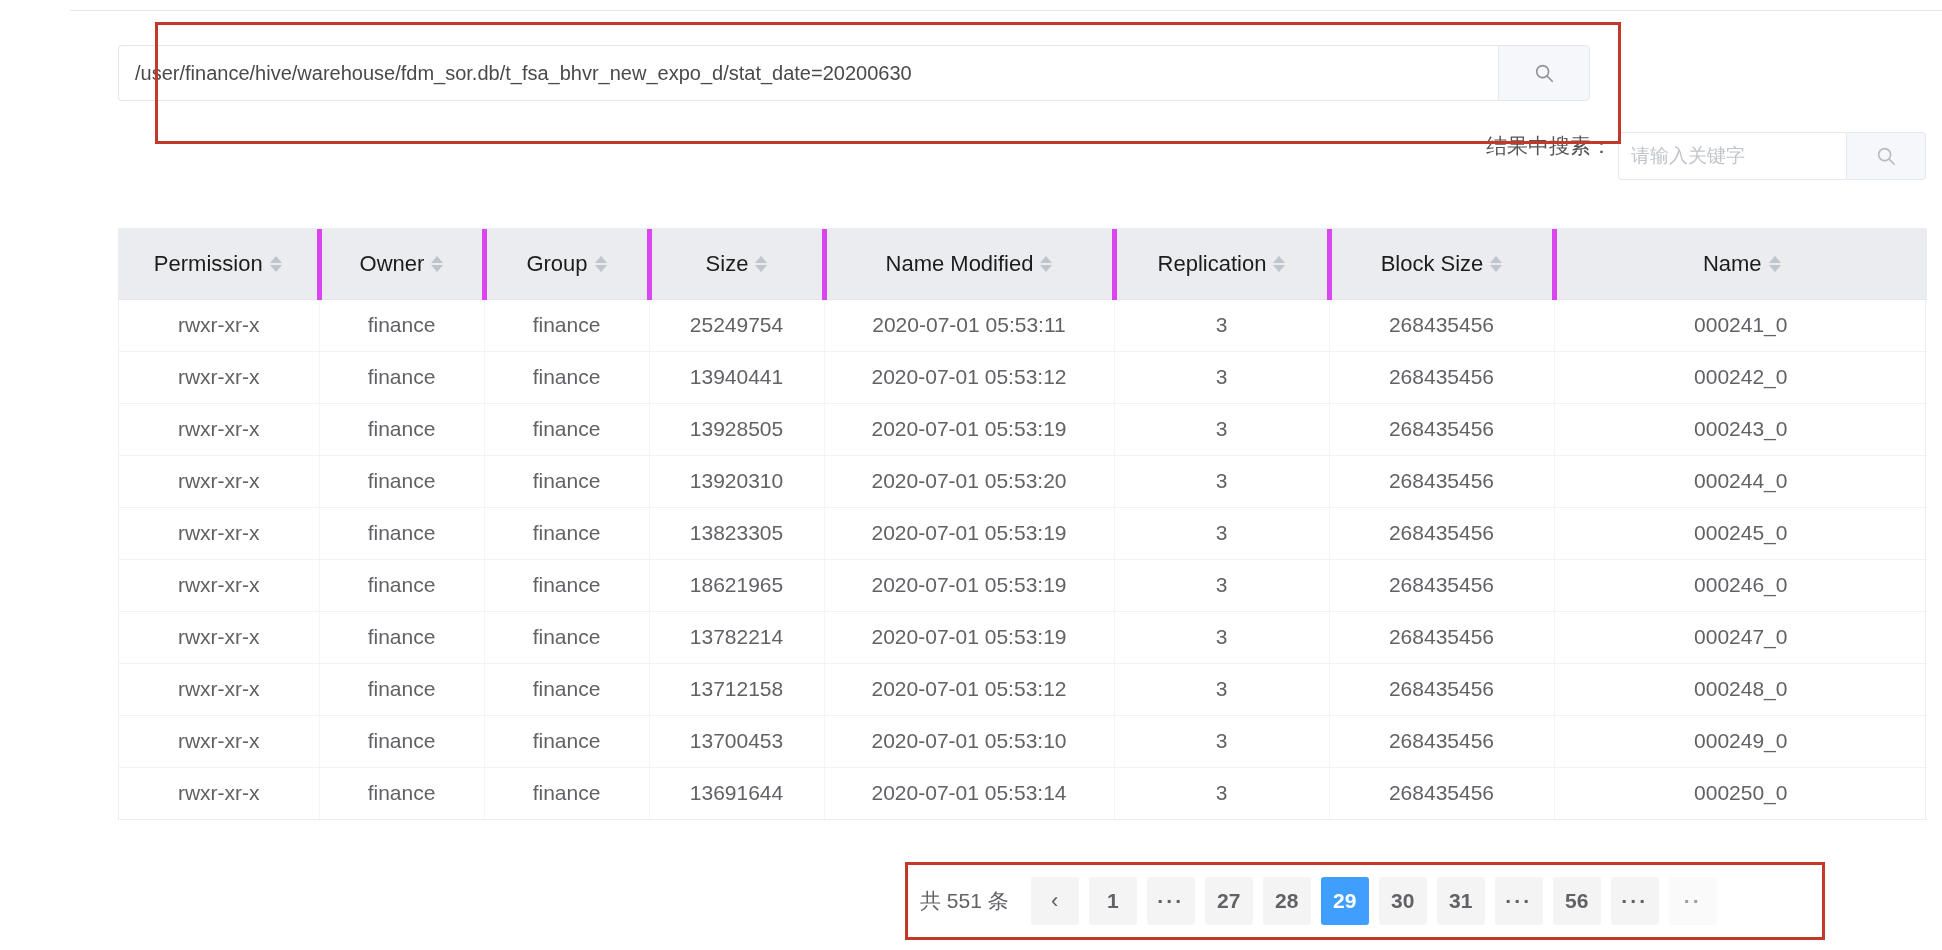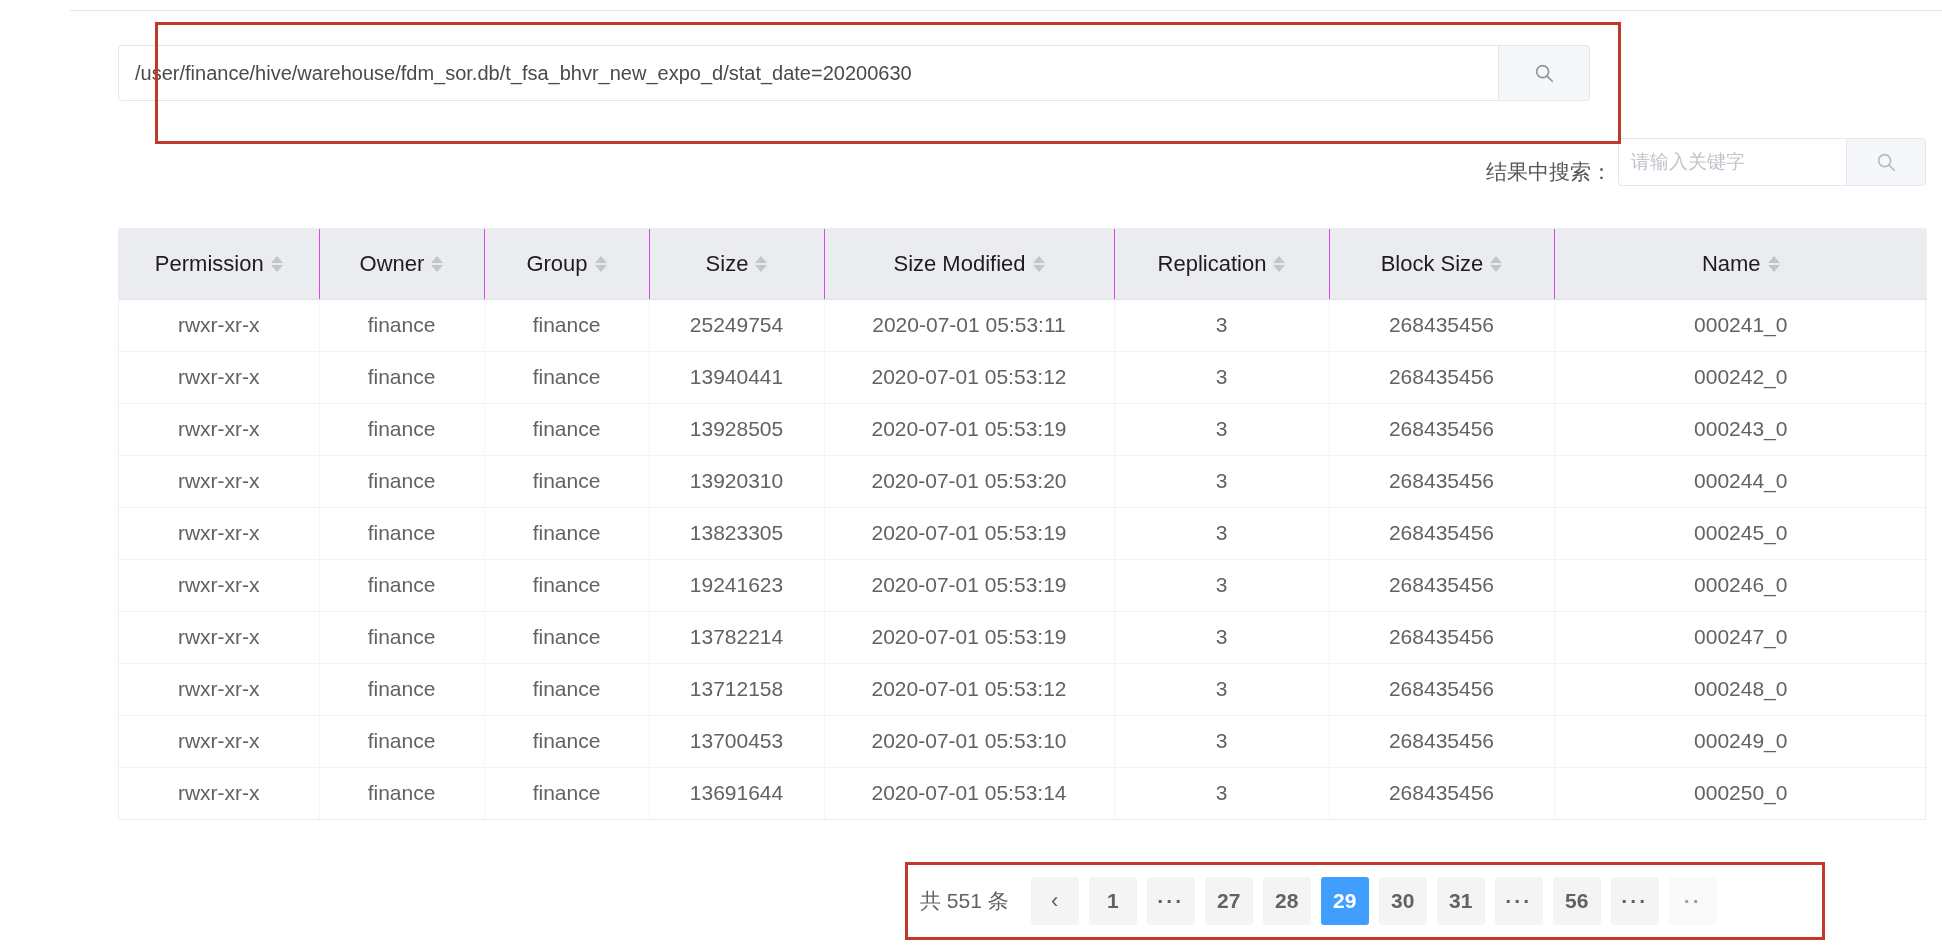--- a/index.html
+++ b/index.html
@@ -62,22 +62,22 @@
     position: absolute; left: 112px; top: 146px;
     font-size: 21px; color: #666;
     white-space: nowrap;
     letter-spacing: 0.2px;
   }
   .crumb-row .cpath { color: #5b8ede; }
   .crumb-row .sep { color: #777; }
 
   
   .result-search {
-    position: absolute; right: 16px; top: 138px;
-    display: flex; align-items: flex-end;
+    position: absolute; right: 16px; top: 132px;
+    display: flex; align-items: flex-start;
   }
   .result-search .rs-label {
     font-size: 21px; color: #555; margin-right: 6px; white-space: nowrap;
   }
   .rs-input {
     width: 228px; height: 48px;
     border: 1px solid #e4e7ed; border-right: none;
     border-radius: 4px 0 0 4px;
     font-family: "Liberation Sans", sans-serif;
     font-size: 19px; color: #4a4a4a;
@@ -100,21 +100,21 @@
     border-bottom: none;
     background: #fff;
   }
   table { width: 100%; border-collapse: collapse; table-layout: fixed; }
   thead th {
     background: #eaecef;
     height: 70px;
     font-size: 22px;
     font-weight: normal;
     color: #1d1d1d;
-    border-right: 1px solid #d946ef;
+    border-right: 5px solid #d946ef;
     border-bottom: 1px solid #e2e4e8;
     text-align: center;
     padding: 0 6px;
     white-space: nowrap;
   }
   thead th:last-child { border-right: none; }
   .th-inner { display: inline-flex; align-items: center; gap: 7px; }
   .sorter { display: inline-flex; flex-direction: column; gap: 2px; }
   .sorter i {
     display: block; width: 0; height: 0;
@@ -243,21 +243,21 @@
             <span class="th-inner">
                 <span>Size</span>
               <span class="sorter">
                   <i class="up"></i>
                   <i class="dn"></i>
                 </span>
               </span>
           </th>
           <th>
             <span class="th-inner">
-                <span>Size Modified</span>
+                <span>Name Modified</span>
               <span class="sorter">
                   <i class="up"></i>
                   <i class="dn"></i>
                 </span>
               </span>
           </th>
           <th>
             <span class="th-inner">
                 <span>Replication</span>
               <span class="sorter">
@@ -334,21 +334,21 @@
             <td>13823305</td>
             <td>2020-07-01 05:53:19</td>
             <td>3</td>
             <td>268435456</td>
             <td>000245_0</td>
           </tr>
           <tr>
             <td>rwxr-xr-x</td>
             <td>finance</td>
             <td>finance</td>
-            <td>19241623</td>
+            <td>18621965</td>
             <td>2020-07-01 05:53:19</td>
             <td>3</td>
             <td>268435456</td>
             <td>000246_0</td>
           </tr>
           <tr>
             <td>rwxr-xr-x</td>
             <td>finance</td>
             <td>finance</td>
             <td>13782214</td>

